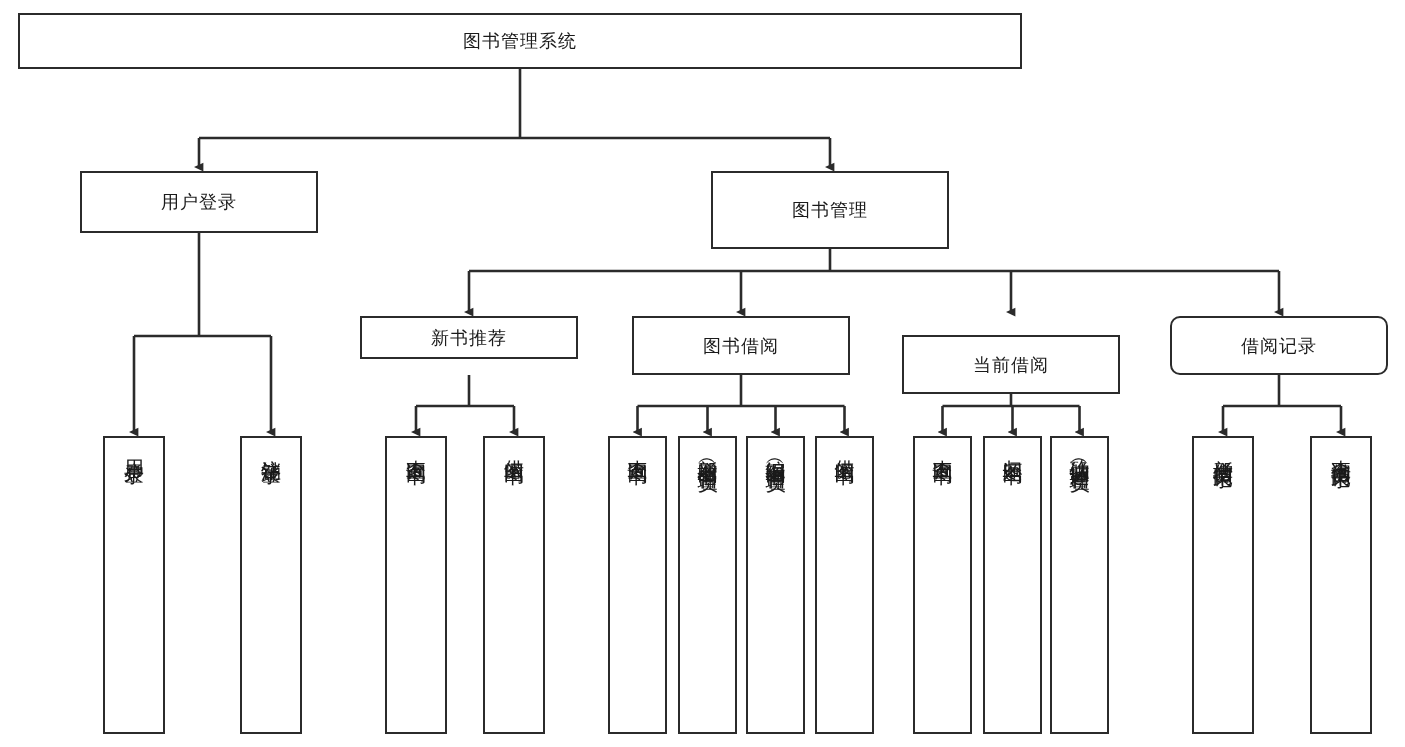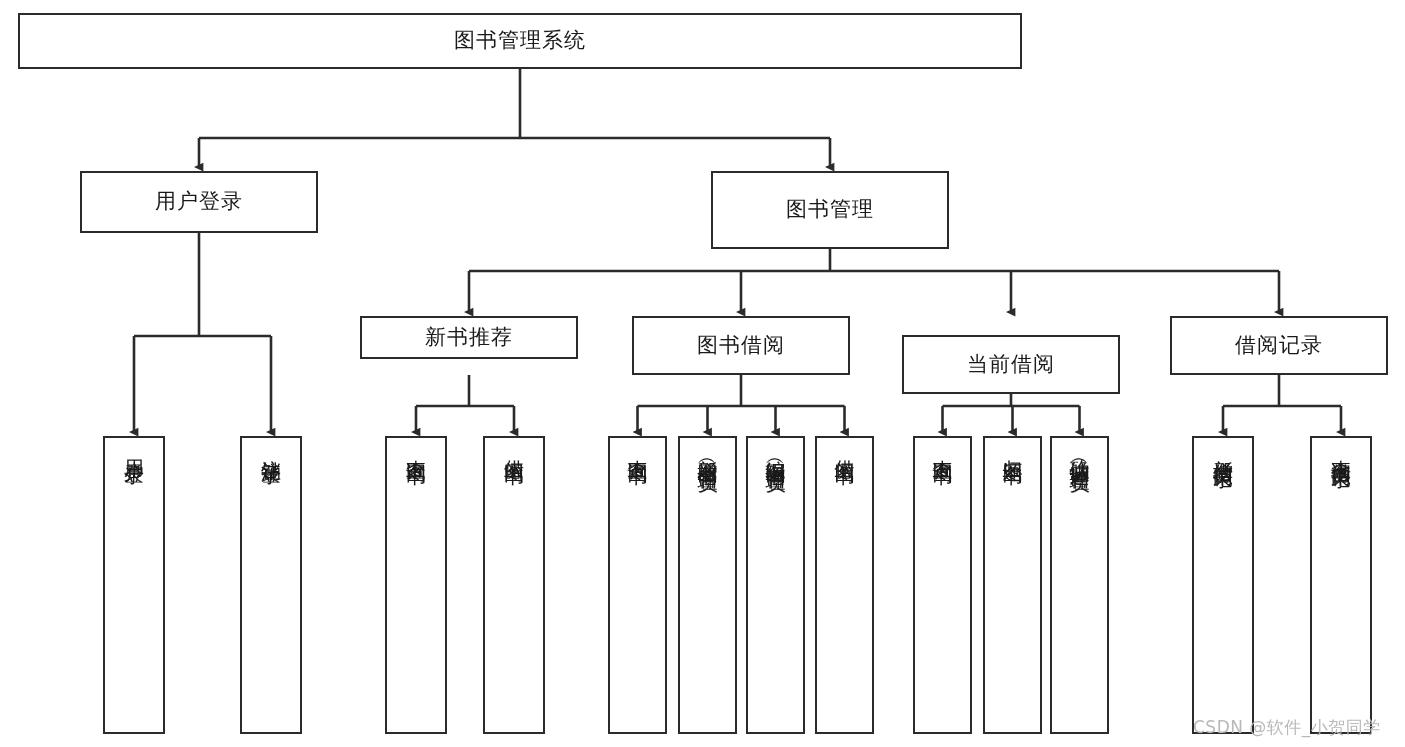--- a/index.html
+++ b/index.html
@@ -28,21 +28,21 @@
     position: absolute;
     box-sizing: border-box;
     background: #ffffff;
     border: 2px solid #2b2b2b;
     display: flex;
     align-items: center;
     justify-content: center;
     color: #1a1a1a;
   }
   .node-h {
-    font-size: 21px;
+    font-size: 18px;
     line-height: 1.2;
     letter-spacing: 1px;
     white-space: nowrap;
   }
   .node-v {
     padding-top: 6px;
     padding-bottom: 6px;
     align-items: flex-start;
   }
   .vtext {
@@ -122,21 +122,21 @@
       </div>
       <div class="node node-h" style="left: 360px; top: 316px; width: 218px; height: 43px;">
         <span>新书推荐</span>
       </div>
       <div class="node node-h" style="left: 632px; top: 316px; width: 218px; height: 59px;">
         <span>图书借阅</span>
       </div>
       <div class="node node-h" style="left: 902px; top: 335px; width: 218px; height: 59px;">
         <span>当前借阅</span>
       </div>
-      <div class="node node-h" style="left: 1170px; top: 316px; width: 218px; height: 59px;">
+      <div class="node node-h" style="left: 1170px; top: 316px; width: 218px; height: 59px; border-radius: 10px;">
         <span>借阅记录</span>
       </div>
       <div class="node node-v" style="left: 103px; top: 436px; width: 62px; height: 298px;">
         <span class="vtext">用户登录</span>
       </div>
       <div class="node node-v" style="left: 240px; top: 436px; width: 62px; height: 298px;">
         <span class="vtext">注销登录</span>
       </div>
       <div class="node node-v" style="left: 385px; top: 436px; width: 62px; height: 298px;">
         <span class="vtext">查询图书</span>
@@ -166,15 +166,14 @@
         <span class="vtext">确认归还（管理员）</span>
       </div>
       <div class="node node-v" style="left: 1192px; top: 436px; width: 62px; height: 298px;">
         <span class="vtext">新增借阅记录</span>
       </div>
       <div class="node node-v" style="left: 1310px; top: 436px; width: 62px; height: 298px;">
         <span class="vtext">查询借阅记录</span>
       </div>
     </div>
 
-  <div class="watermark" style="left: 1193px; top: 716px;">CSDN @软件_小贺同学</div>
 
 </div>
 
 </body></html>

